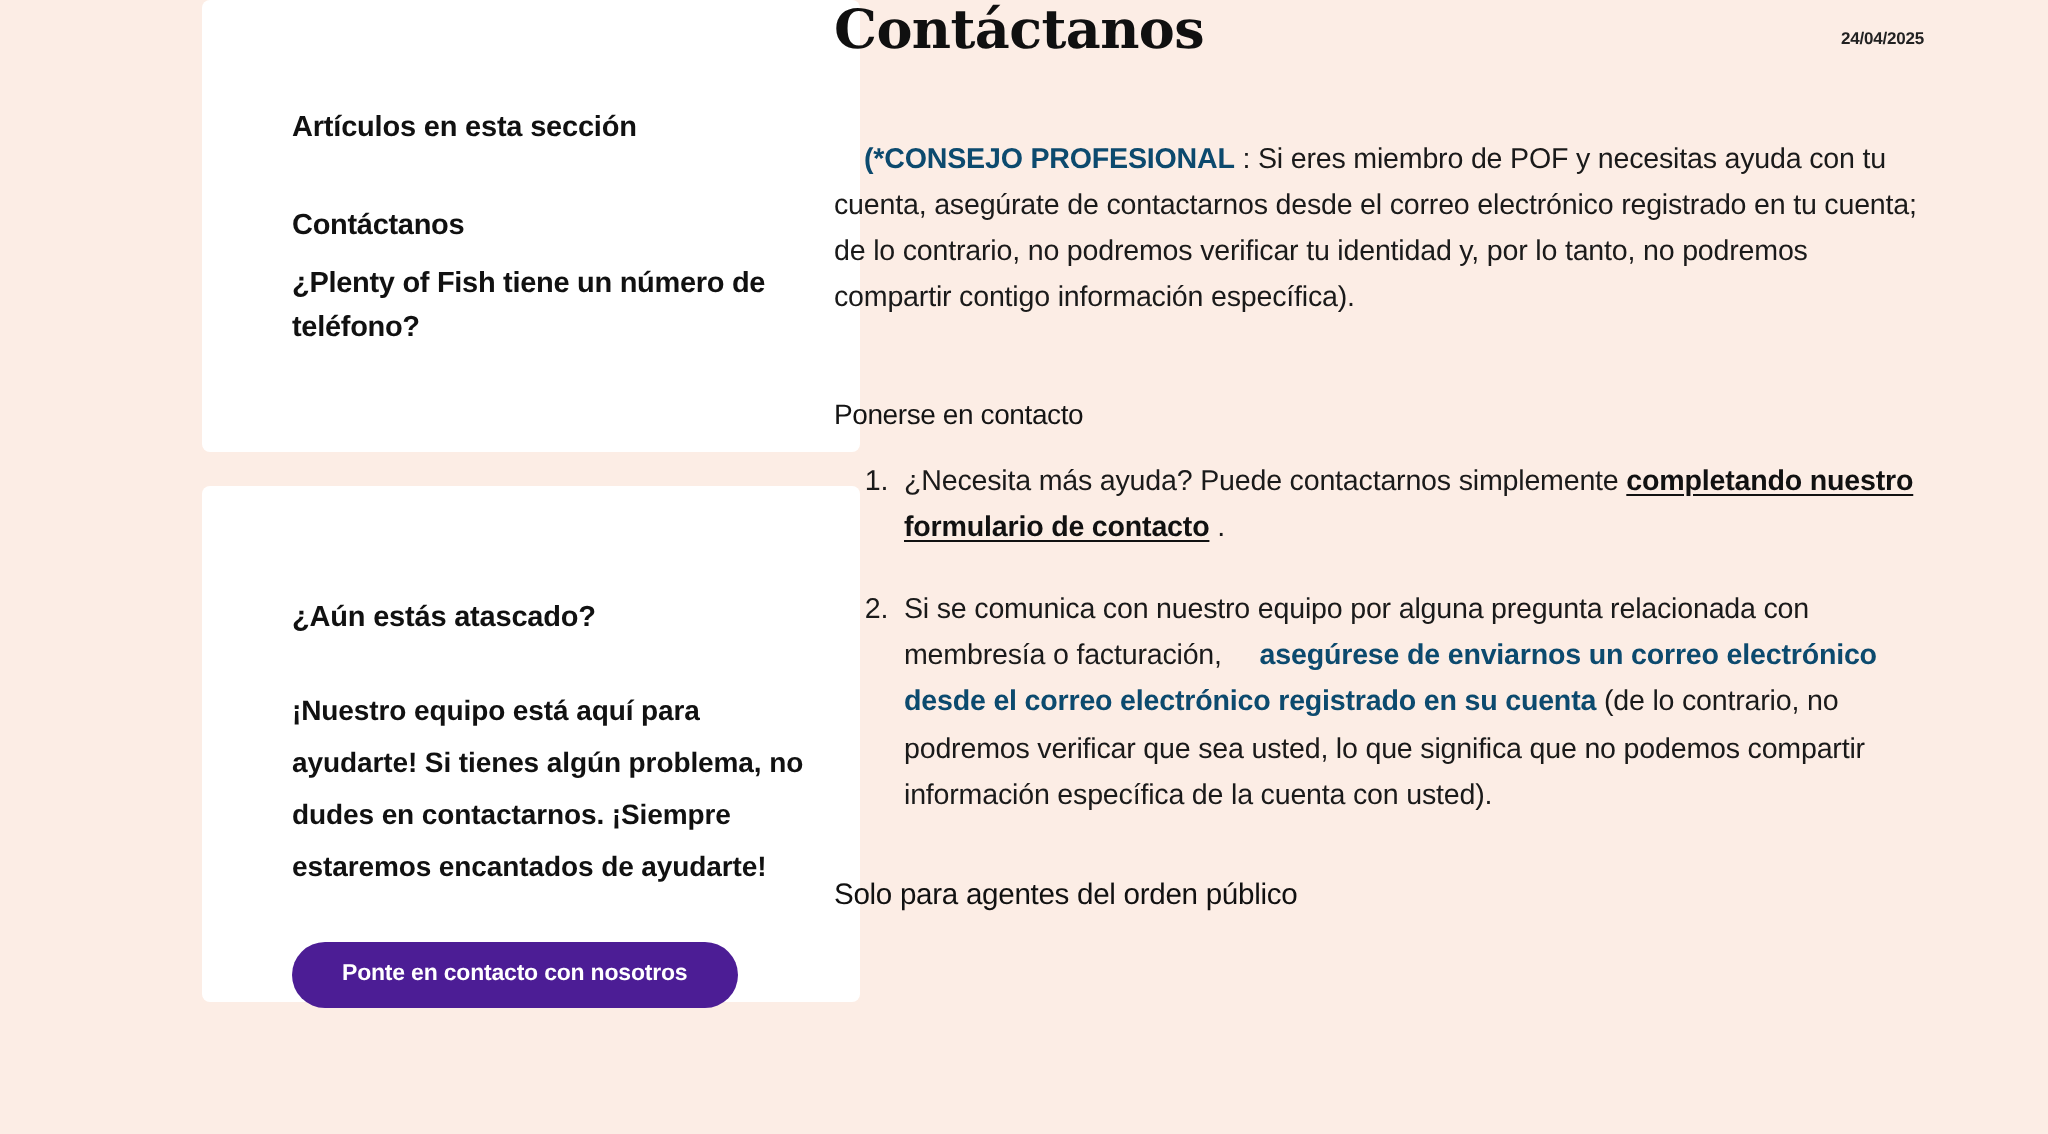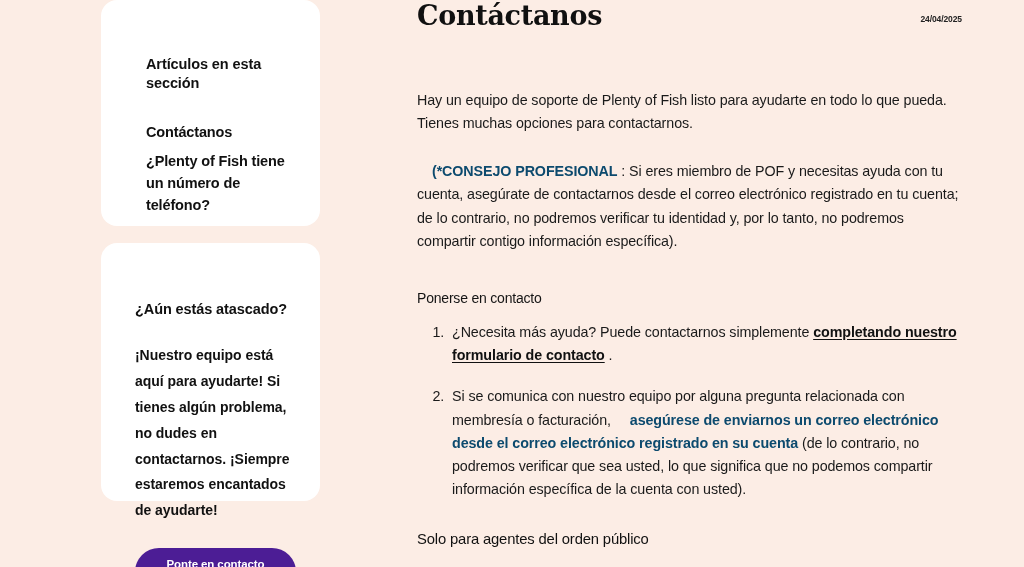--- a/index.html
+++ b/index.html
@@ -19,31 +19,31 @@
 
   
   #sidebar {
     position: absolute;
     left: 101px;
     top: 0;
     width: 277px;
   }
   .card {
     background: #FFFFFF;
-    border-radius: 16px;
-    width: 219px;
+    border-radius: 4px;
+    width: 329px;
   }
   #card-articles {
     height: 226px;
     padding: 55px 28px 0 45px;
   }
   #card-stuck {
     margin-top: 17px;
     height: 258px;
-    padding: 58px 24px 0 34px;
+    padding: 58px 24px 0 45px;
   }
   .card-heading {
     font-size: 14.5px;
     font-weight: bold;
     letter-spacing: -0.1px;
     color: #111111;
     margin: 0 0 28px 0;
     line-height: 1.3;
   }
   .article-link {
@@ -180,21 +180,20 @@
 
 </div>
 
 <div id="main">
 
   <div id="header-row">
     <h1 id="page-title">Contáctanos</h1>
     <div id="article-date">24/04/2025</div>
   </div>
 
-  <p id="intro">Hay un equipo de soporte de Plenty of Fish listo para ayudarte en todo lo que pueda. Tienes muchas opciones para contactarnos.</p>
 
   <p id="protip">
     <strong>(*CONSEJO PROFESIONAL</strong><span> : Si eres miembro de POF y necesitas ayuda con tu cuenta, asegúrate de contactarnos desde el correo electrónico registrado en tu cuenta; de lo contrario, no podremos verificar tu identidad y, por lo tanto, no podremos compartir contigo información específica).</span>
   </p>
 
   <h2 class="h-regular">Ponerse en contacto</h2>
 
   <ol id="contact-list">
     <li>
       <span>¿Necesita más ayuda? Puede contactarnos simplemente </span><a class="inline-link" href="#">completando nuestro formulario de contacto</a><span> .</span>

